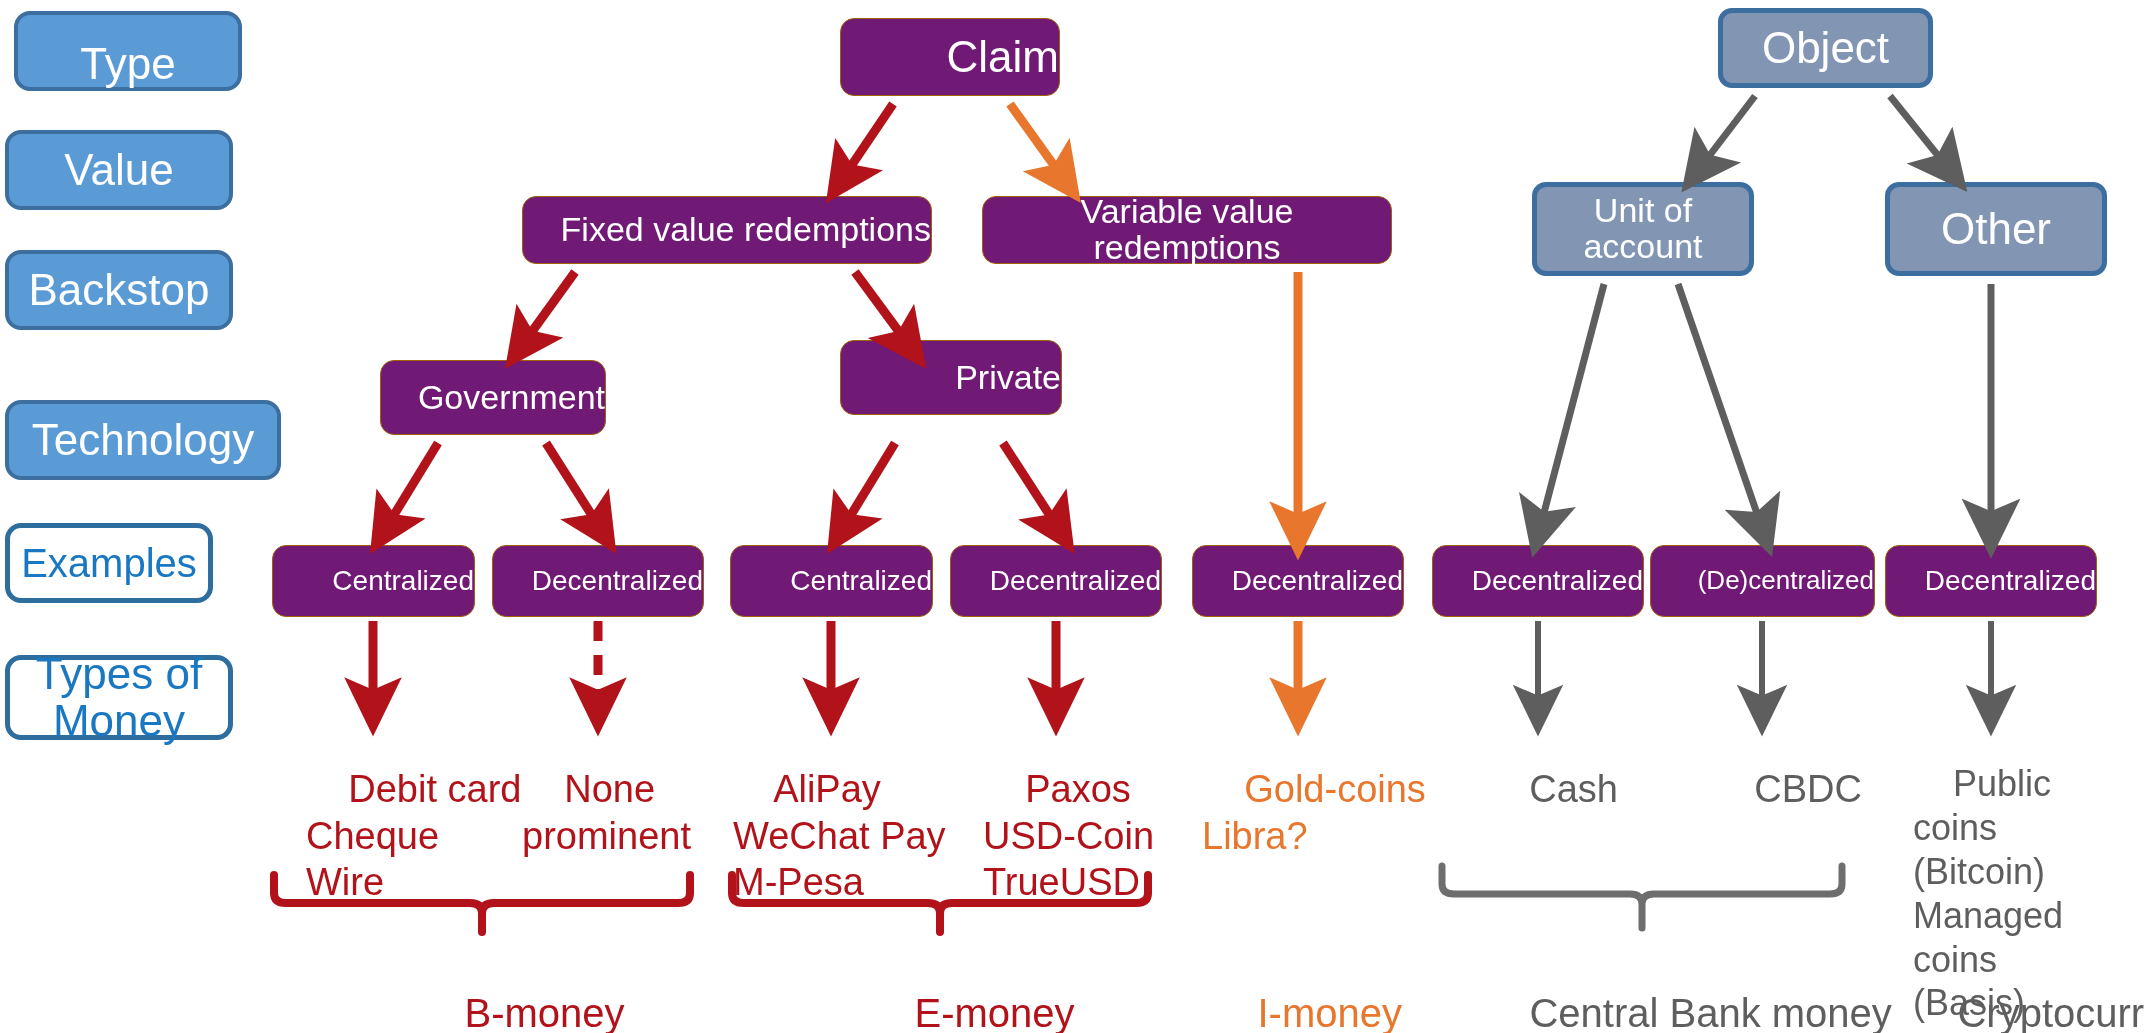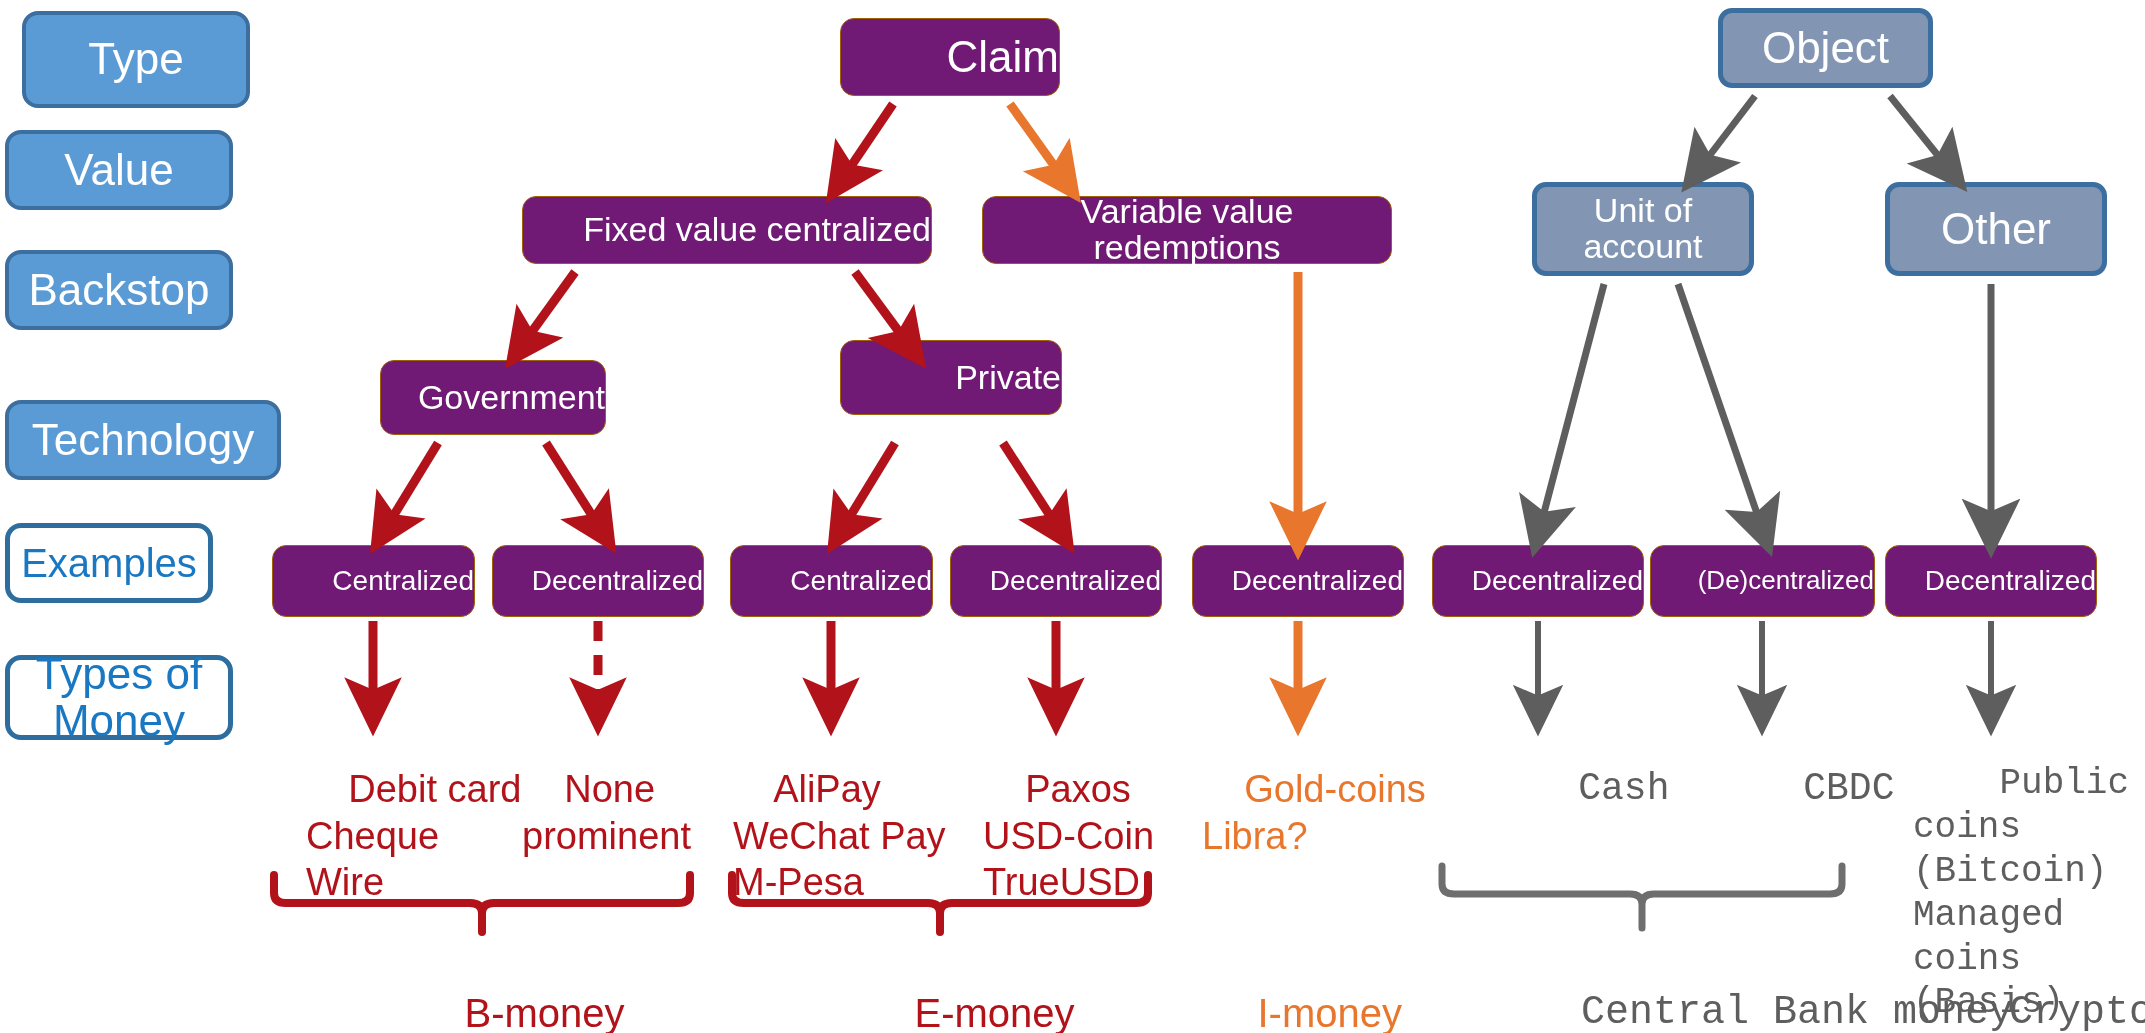--- a/index.html
+++ b/index.html
@@ -22,31 +22,31 @@
 
   .f44{font-size:44px;}
   .f34{font-size:34px;}
   .f28{font-size:28px;}
   .f26{font-size:26px;padding-left:28px;}
 
   
   .lbl{position:absolute;white-space:pre;line-height:1.22;}
   .red{color:#B21219;}
   .orange{color:#E8762C;}
-  .grey{color:#5E5E5E;font-family:Liberation Mono, monospace;}
+  .grey{color:#5E5E5E;}
 
   svg.overlay{position:absolute;left:0;top:0;width:2145px;height:1033px;
               pointer-events:none;}
 </style>
 </head>
 <body>
 
 <div id="stage">
 
-  <div class="node legend f44" style="left:22px;top:11px;width:228px;height:97px;">
+  <div class="node legend f44" style="left:14px;top:11px;width:228px;height:80px;align-items:flex-end;">
     <span>Type</span>
   </div>
 
   <div class="node legend f44" style="left:5px;top:130px;width:228px;height:80px;">
     <span>Value</span>
   </div>
 
   <div class="node legend f44" style="left:5px;top:250px;width:228px;height:80px;">
     <span>Backstop</span>
   </div>
@@ -66,21 +66,21 @@
 
   <div class="node claim-node f44" style="left:840px;top:18px;width:220px;height:78px;">
     <span>Claim</span>
   </div>
 
   <div class="node object-node f44" style="left:1718px;top:8px;width:215px;height:80px;">
     <span>Object</span>
   </div>
 
   <div class="node claim-node f34" style="left:522px;top:196px;width:410px;height:68px;">
-    <span>Fixed value centralized</span>
+    <span>Fixed value redemptions</span>
   </div>
 
   <div class="node claim-node f34" style="left:982px;top:196px;width:410px;height:68px;">
     <span>Variable value redemptions</span>
   </div>
 
   <div class="node object-node f34" style="left:1532px;top:182px;width:222px;height:94px;white-space:pre-line;">
     <span style="white-space:pre-line;">Unit of
 account</span>
   </div>

